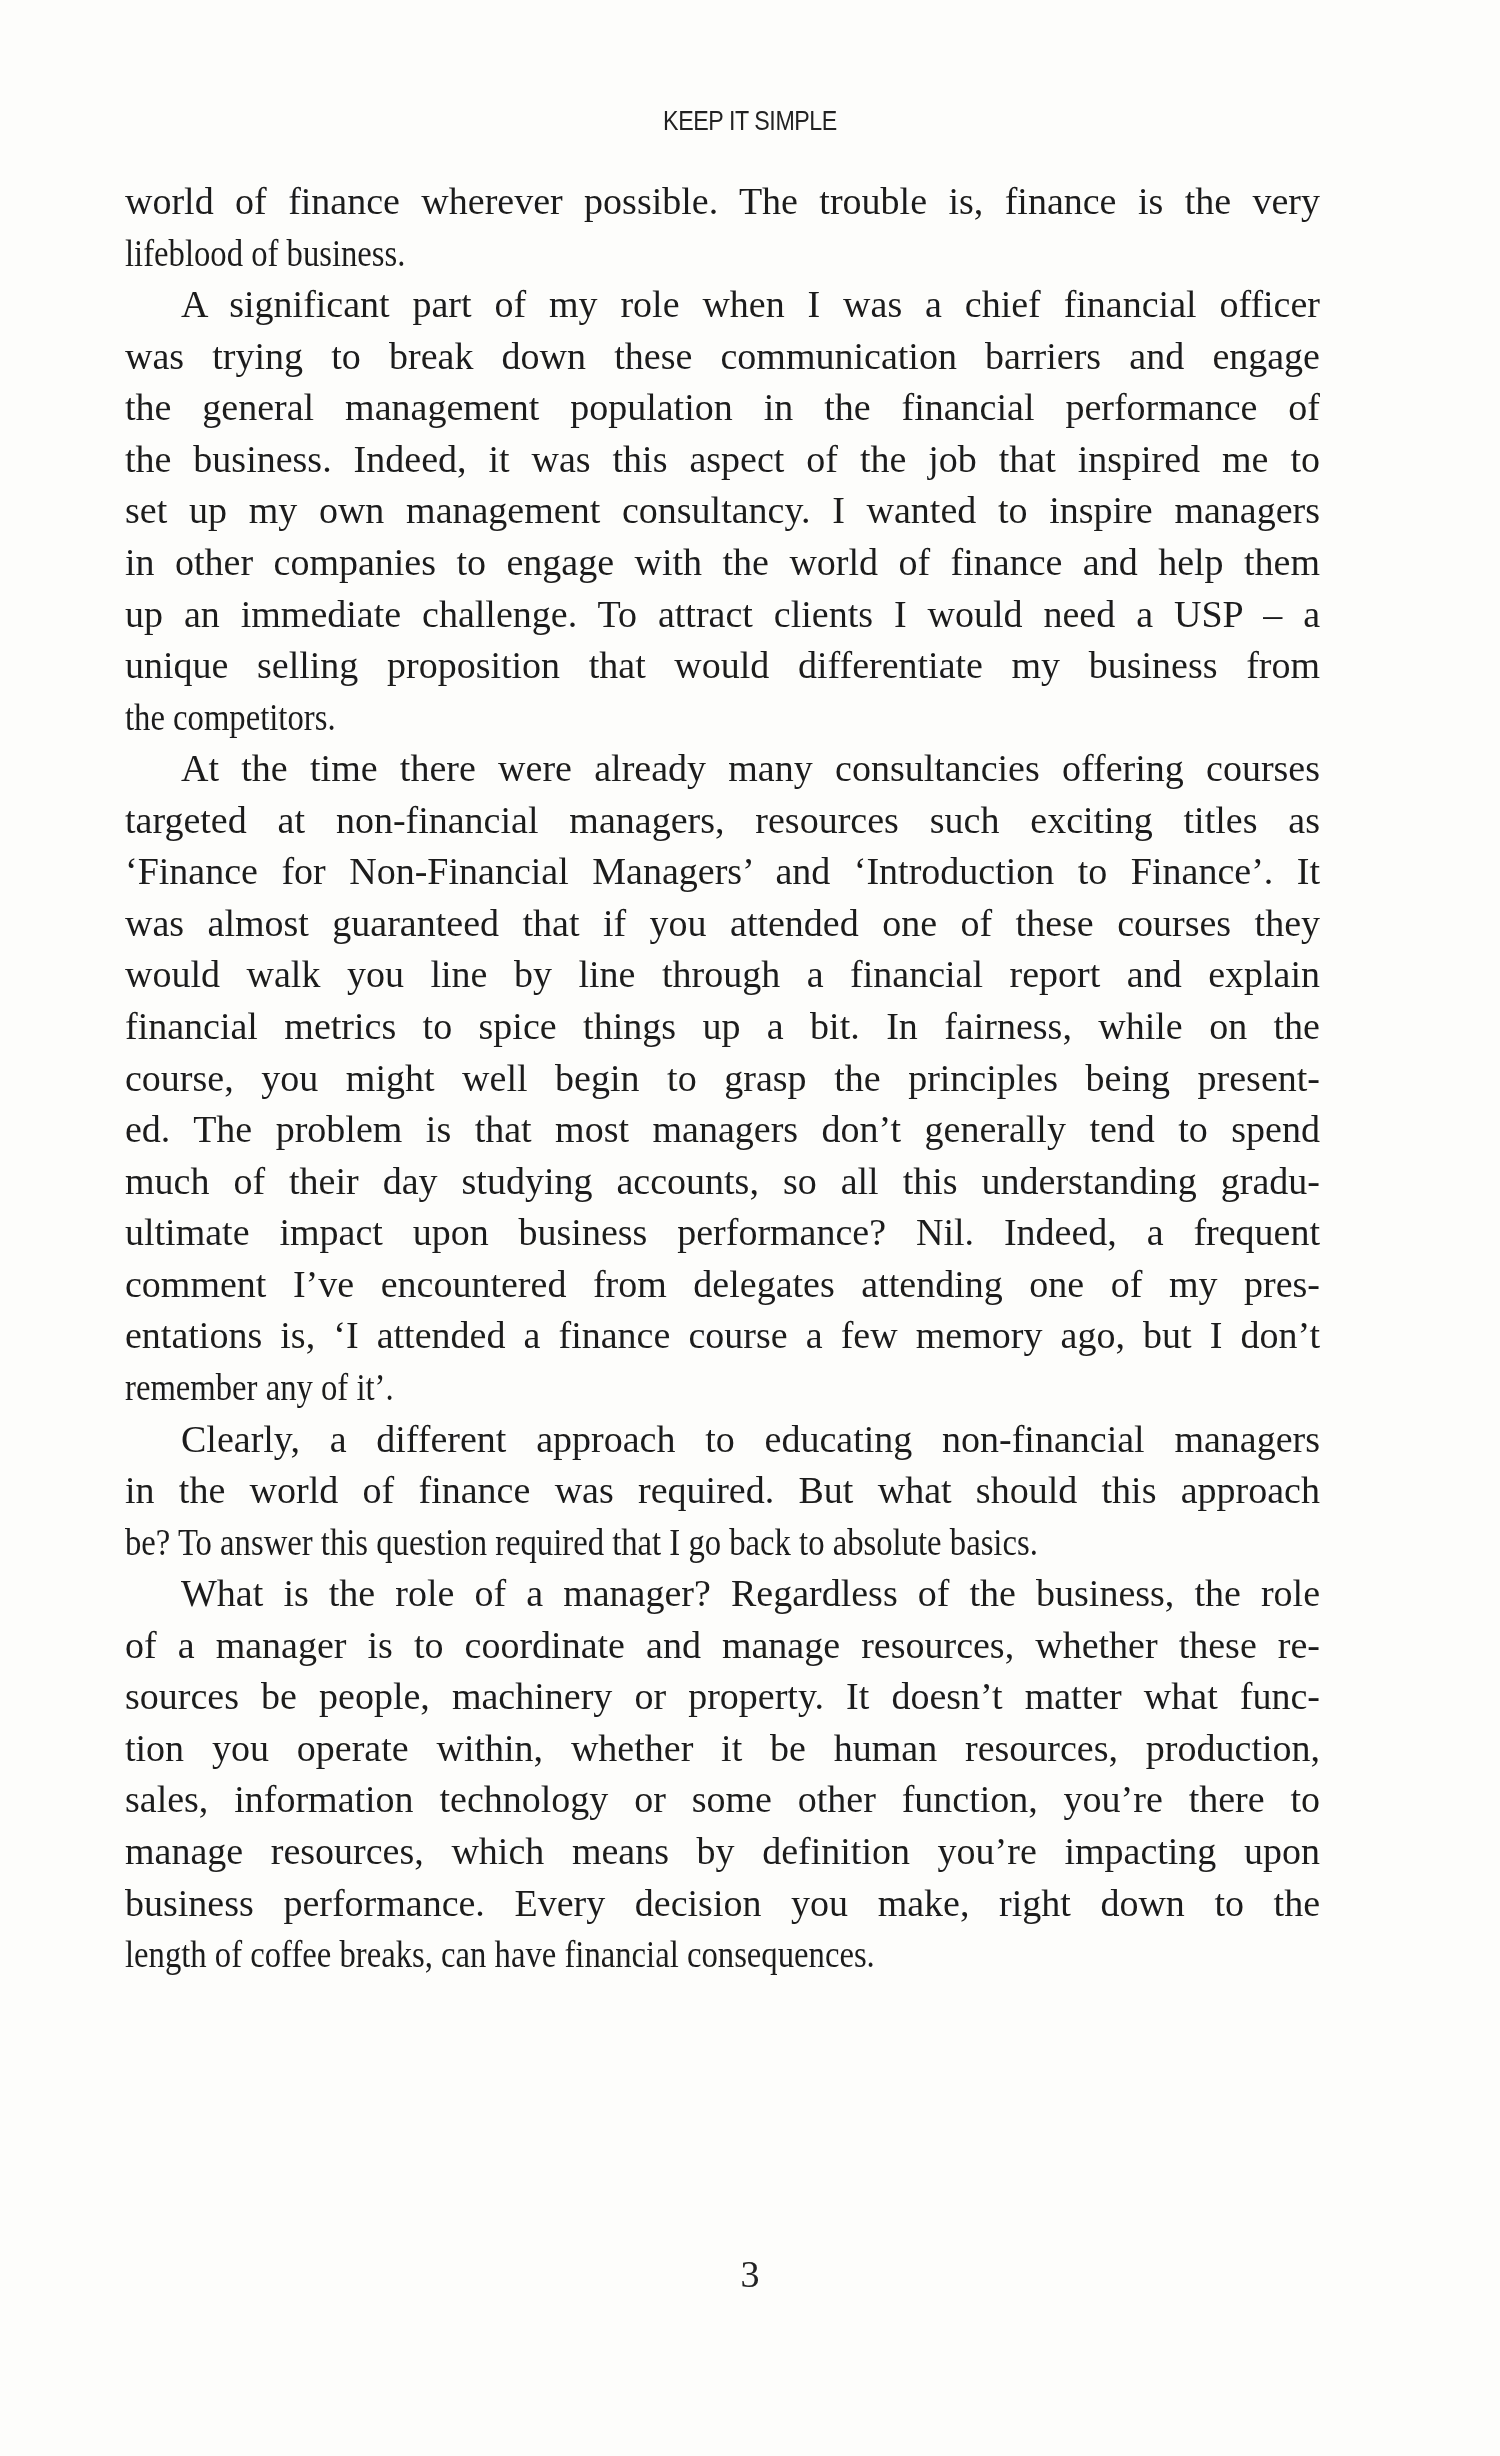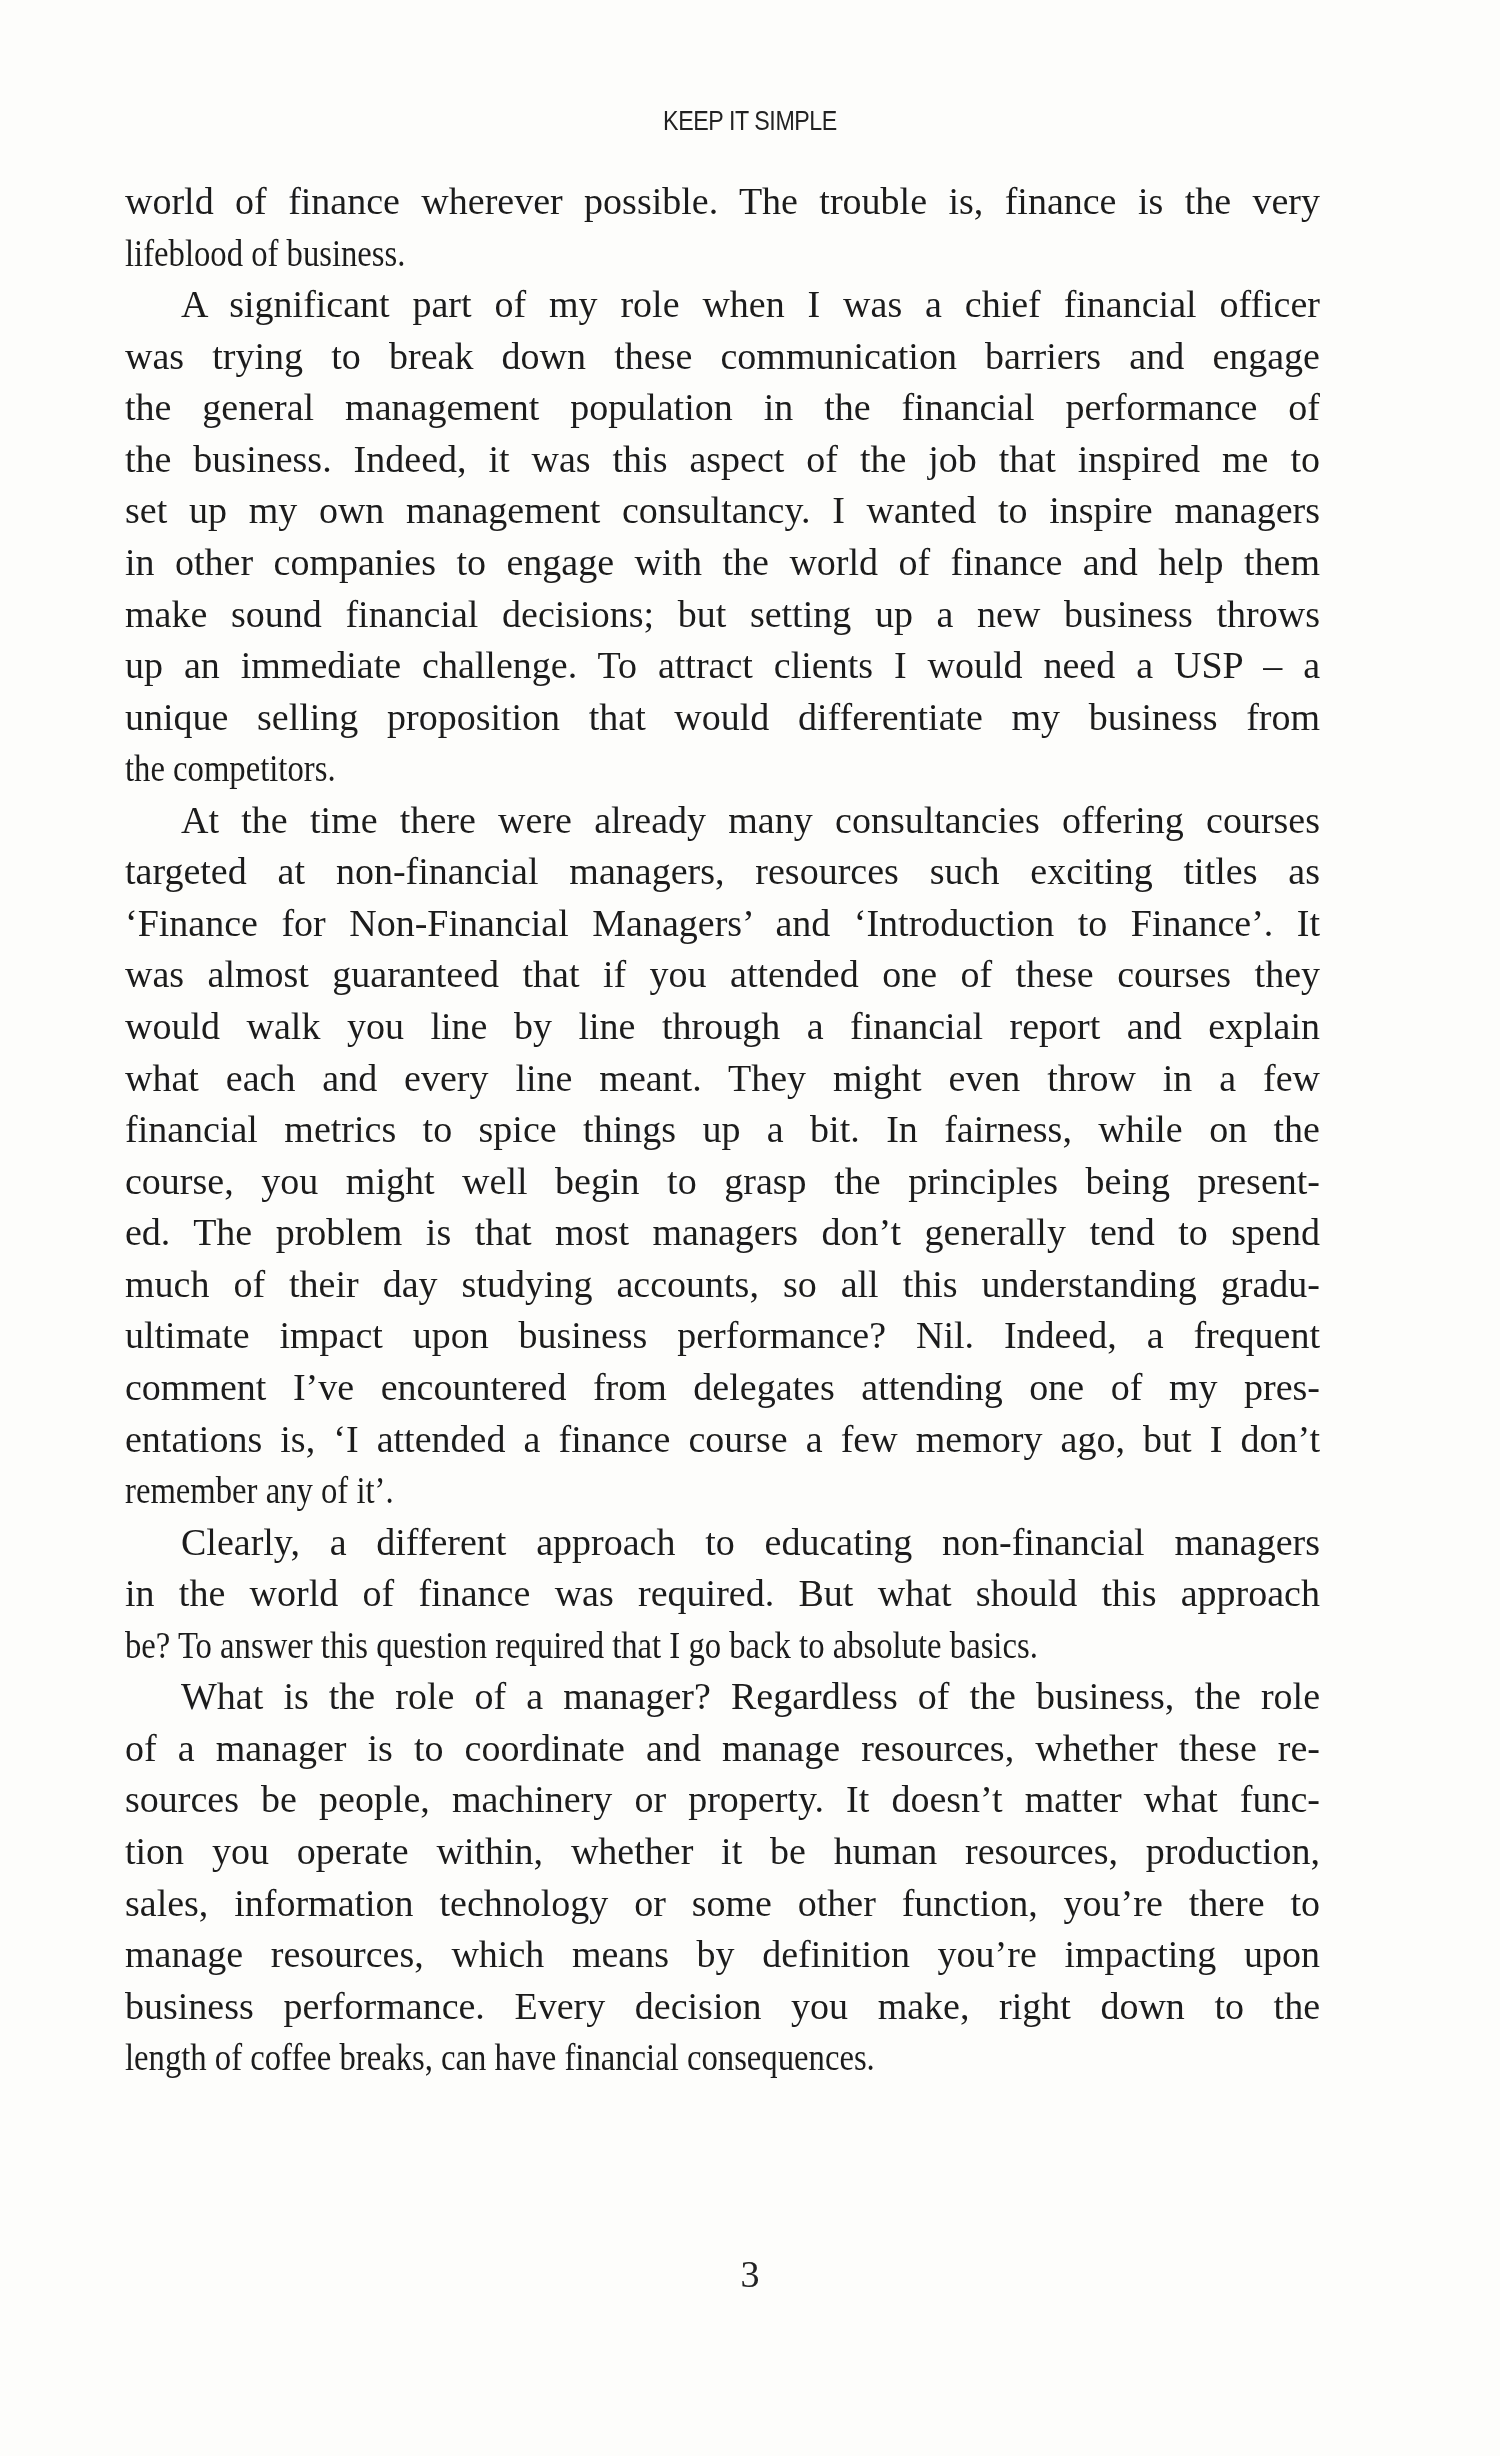--- a/index.html
+++ b/index.html
@@ -42,30 +42,28 @@
 
 <div class="body-text" id="body-text">
     <div class="line">world of finance wherever possible. The trouble is, finance is the very</div>
     <div class="line last" style="width: 1389.53px; transform: scaleX(0.86);">lifeblood of business.</div>
     <div class="line indent">A significant part of my role when I was a chief financial officer</div>
     <div class="line">was trying to break down these communication barriers and engage</div>
     <div class="line">the general management population in the financial performance of</div>
     <div class="line">the business. Indeed, it was this aspect of the job that inspired me to</div>
     <div class="line">set up my own management consultancy. I wanted to inspire managers</div>
     <div class="line">in other companies to engage with the world of finance and help them</div>
-    <div class="line">make sound financial decisions; but setting up a new business throws</div>
     <div class="line">up an immediate challenge. To attract clients I would need a USP – a</div>
     <div class="line">unique selling proposition that would differentiate my business from</div>
     <div class="line last" style="width: 1389.53px; transform: scaleX(0.86);">the competitors.</div>
     <div class="line indent">At the time there were already many consultancies offering courses</div>
     <div class="line">targeted at non-financial managers, resources such exciting titles as</div>
     <div class="line">‘Finance for Non-Financial Managers’ and ‘Introduction to Finance’. It</div>
     <div class="line">was almost guaranteed that if you attended one of these courses they</div>
     <div class="line">would walk you line by line through a financial report and explain</div>
-    <div class="line">what each and every line meant. They might even throw in a few</div>
     <div class="line">financial metrics to spice things up a bit. In fairness, while on the</div>
     <div class="line">course, you might well begin to grasp the principles being present-</div>
     <div class="line">ed. The problem is that most managers don’t generally tend to spend</div>
     <div class="line">much of their day studying accounts, so all this understanding gradu-</div>
     <div class="line">ultimate impact upon business performance? Nil. Indeed, a frequent</div>
     <div class="line">comment I’ve encountered from delegates attending one of my pres-</div>
     <div class="line">entations is, ‘I attended a finance course a few memory ago, but I don’t</div>
     <div class="line last" style="width: 1389.53px; transform: scaleX(0.86);">remember any of it’.</div>
     <div class="line indent">Clearly, a different approach to educating non-financial managers</div>
     <div class="line">in the world of finance was required. But what should this approach</div>

